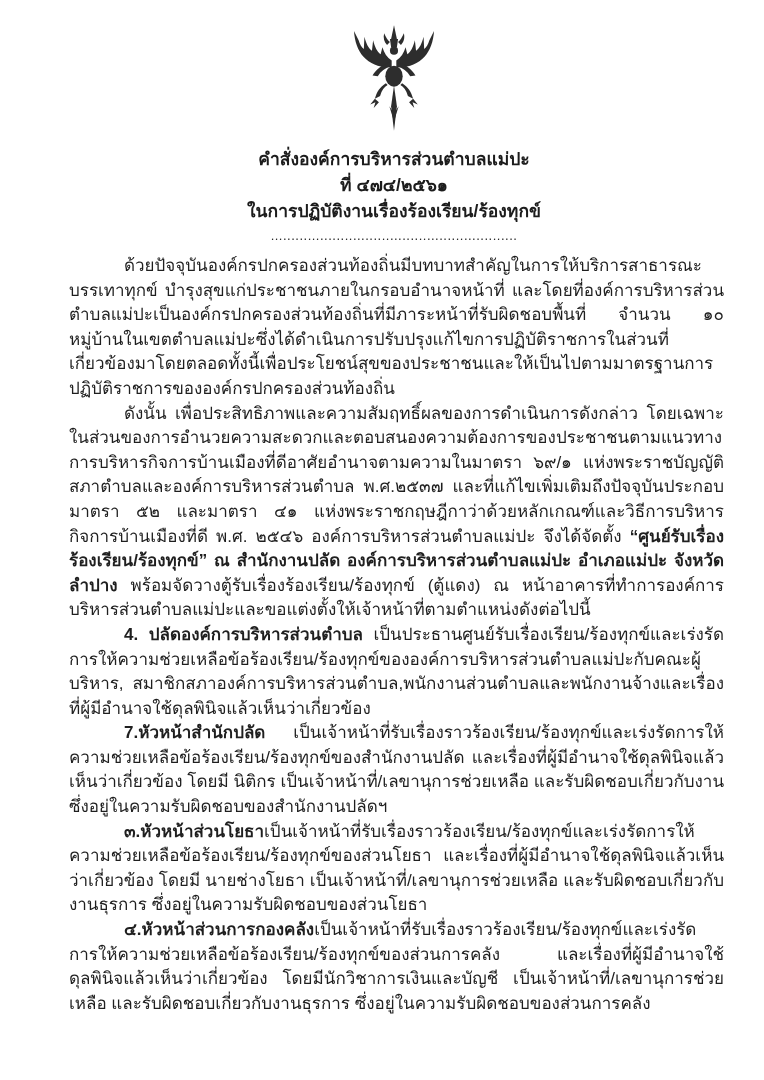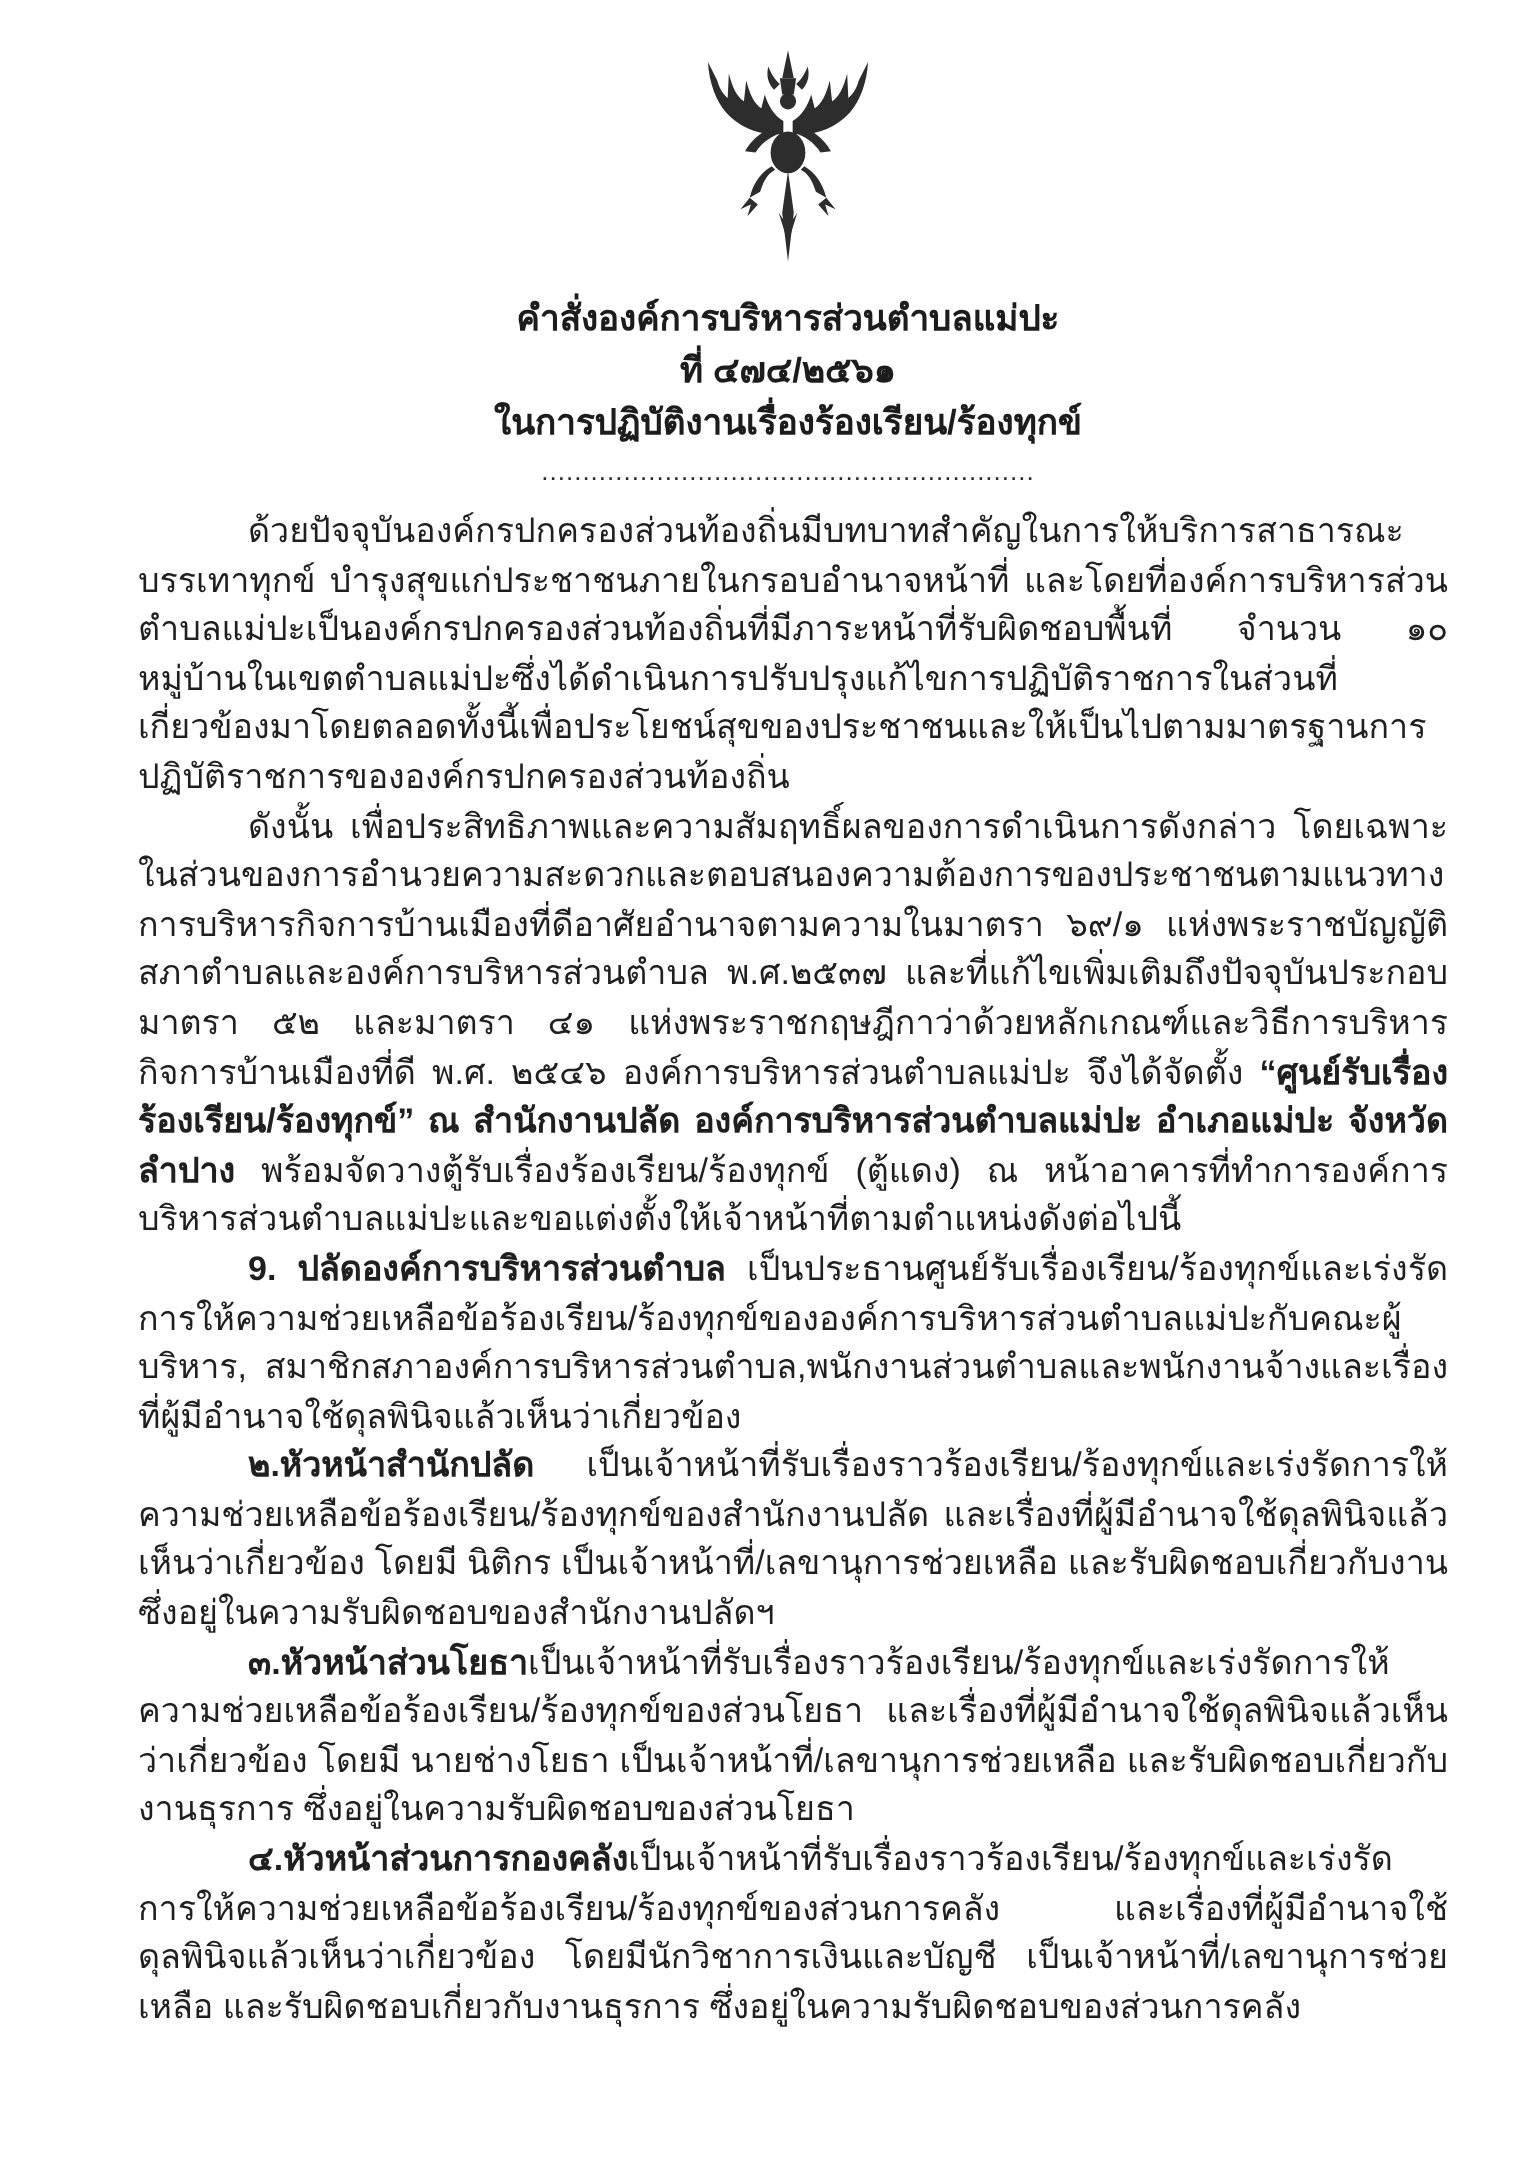--- a/index.html
+++ b/index.html
@@ -98,23 +98,23 @@
     <div class="divider-dots">............................................................</div>
   </div>
 
   <div class="content">
 
     <p class="para">ด้วยปัจจุบันองค์กรปกครองส่วนท้องถิ่นมีบทบาทสำคัญในการให้บริการสาธารณะบรรเทาทุกข์ บำรุงสุขแก่ประชาชนภายในกรอบอำนาจหน้าที่ และโดยที่องค์การบริหารส่วนตำบลแม่ปะเป็นองค์กรปกครองส่วนท้องถิ่นที่มีภาระหน้าที่รับผิดชอบพื้นที่ จำนวน ๑๐ หมู่บ้านในเขตตำบลแม่ปะซึ่งได้ดำเนินการปรับปรุงแก้ไขการปฏิบัติราชการในส่วนที่เกี่ยวข้องมาโดยตลอดทั้งนี้เพื่อประโยชน์สุขของประชาชนและให้เป็นไปตามมาตรฐานการปฏิบัติราชการขององค์กรปกครองส่วนท้องถิ่น</p>
 
     <p class="para"><span>ดังนั้น เพื่อประสิทธิภาพและความสัมฤทธิ์ผลของการดำเนินการดังกล่าว โดยเฉพาะในส่วนของการอำนวยความสะดวกและตอบสนองความต้องการของประชาชนตามแนวทางการบริหารกิจการบ้านเมืองที่ดีอาศัยอำนาจตามความในมาตรา ๖๙/๑ แห่งพระราชบัญญัติสภาตำบลและองค์การบริหารส่วนตำบล พ.ศ.๒๕๓๗ และที่แก้ไขเพิ่มเติมถึงปัจจุบันประกอบมาตรา ๕๒ และมาตรา ๔๑ แห่งพระราชกฤษฎีกาว่าด้วยหลักเกณฑ์และวิธีการบริหารกิจการบ้านเมืองที่ดี พ.ศ. ๒๕๔๖ องค์การบริหารส่วนตำบลแม่ปะ จึงได้จัดตั้ง </span><span class="bold">“ศูนย์รับเรื่องร้องเรียน/ร้องทุกข์” ณ สำนักงานปลัด องค์การบริหารส่วนตำบลแม่ปะ อำเภอแม่ปะ จังหวัดลำปาง</span><span> พร้อมจัดวางตู้รับเรื่องร้องเรียน/ร้องทุกข์ (ตู้แดง) ณ หน้าอาคารที่ทำการองค์การบริหารส่วนตำบลแม่ปะและขอแต่งตั้งให้เจ้าหน้าที่ตามตำแหน่งดังต่อไปนี้</span></p>
 
 
-    <p class="para"><span class="item-label">9. ปลัดองค์การบริหารส่วนตำบล</span><span> เป็นประธานศูนย์รับเรื่องเรียน/ร้องทุกข์และเร่งรัดการให้ความช่วยเหลือข้อร้องเรียน/ร้องทุกข์ขององค์การบริหารส่วนตำบลแม่ปะกับคณะผู้บริหาร, สมาชิกสภาองค์การบริหารส่วนตำบล,พนักงานส่วนตำบลและพนักงานจ้างและเรื่องที่ผู้มีอำนาจใช้ดุลพินิจแล้วเห็นว่าเกี่ยวข้อง</span></p>
+    <p class="para"><span class="item-label">4. ปลัดองค์การบริหารส่วนตำบล</span><span> เป็นประธานศูนย์รับเรื่องเรียน/ร้องทุกข์และเร่งรัดการให้ความช่วยเหลือข้อร้องเรียน/ร้องทุกข์ขององค์การบริหารส่วนตำบลแม่ปะกับคณะผู้บริหาร, สมาชิกสภาองค์การบริหารส่วนตำบล,พนักงานส่วนตำบลและพนักงานจ้างและเรื่องที่ผู้มีอำนาจใช้ดุลพินิจแล้วเห็นว่าเกี่ยวข้อง</span></p>
 
-    <p class="para"><span class="item-label">๒.หัวหน้าสำนักปลัด</span><span> เป็นเจ้าหน้าที่รับเรื่องราวร้องเรียน/ร้องทุกข์และเร่งรัดการให้ความช่วยเหลือข้อร้องเรียน/ร้องทุกข์ของสำนักงานปลัด และเรื่องที่ผู้มีอำนาจใช้ดุลพินิจแล้วเห็นว่าเกี่ยวข้อง โดยมี นิติกร เป็นเจ้าหน้าที่/เลขานุการช่วยเหลือ และรับผิดชอบเกี่ยวกับงาน ซึ่งอยู่ในความรับผิดชอบของสำนักงานปลัดฯ</span></p>
+    <p class="para"><span class="item-label">7.หัวหน้าสำนักปลัด</span><span> เป็นเจ้าหน้าที่รับเรื่องราวร้องเรียน/ร้องทุกข์และเร่งรัดการให้ความช่วยเหลือข้อร้องเรียน/ร้องทุกข์ของสำนักงานปลัด และเรื่องที่ผู้มีอำนาจใช้ดุลพินิจแล้วเห็นว่าเกี่ยวข้อง โดยมี นิติกร เป็นเจ้าหน้าที่/เลขานุการช่วยเหลือ และรับผิดชอบเกี่ยวกับงาน ซึ่งอยู่ในความรับผิดชอบของสำนักงานปลัดฯ</span></p>
 
     <p class="para"><span class="item-label">๓.หัวหน้าส่วนโยธา</span><span>เป็นเจ้าหน้าที่รับเรื่องราวร้องเรียน/ร้องทุกข์และเร่งรัดการให้ความช่วยเหลือข้อร้องเรียน/ร้องทุกข์ของส่วนโยธา และเรื่องที่ผู้มีอำนาจใช้ดุลพินิจแล้วเห็นว่าเกี่ยวข้อง โดยมี นายช่างโยธา เป็นเจ้าหน้าที่/เลขานุการช่วยเหลือ และรับผิดชอบเกี่ยวกับงานธุรการ ซึ่งอยู่ในความรับผิดชอบของส่วนโยธา</span></p>
 
     <p class="para"><span class="item-label">๔.หัวหน้าส่วนการกองคลัง</span><span>เป็นเจ้าหน้าที่รับเรื่องราวร้องเรียน/ร้องทุกข์และเร่งรัดการให้ความช่วยเหลือข้อร้องเรียน/ร้องทุกข์ของส่วนการคลัง และเรื่องที่ผู้มีอำนาจใช้ดุลพินิจแล้วเห็นว่าเกี่ยวข้อง โดยมีนักวิชาการเงินและบัญชี เป็นเจ้าหน้าที่/เลขานุการช่วยเหลือ และรับผิดชอบเกี่ยวกับงานธุรการ ซึ่งอยู่ในความรับผิดชอบของส่วนการคลัง</span></p>
 
   </div>
 
 </div>
 
 </body></html>

